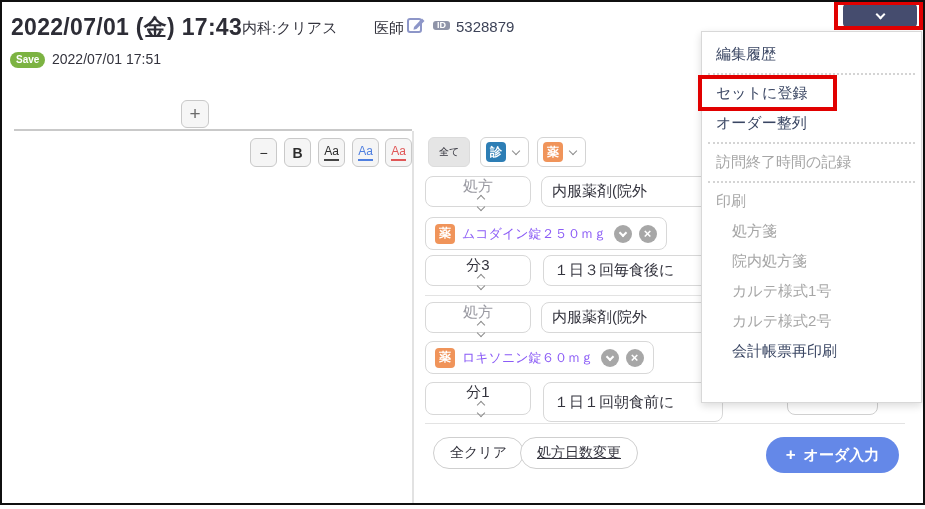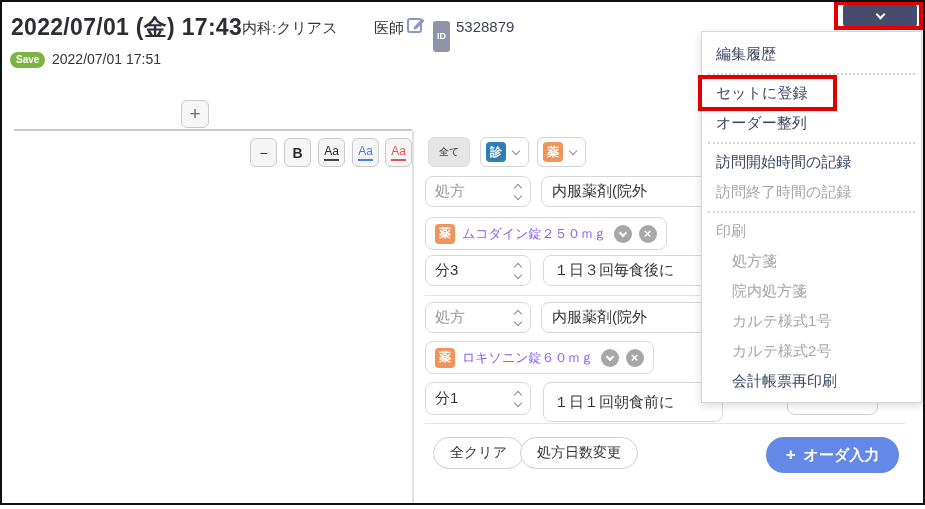--- a/index.html
+++ b/index.html
@@ -7,21 +7,21 @@
   body { font-family:"Liberation Sans","DejaVu Sans",sans-serif; }
   #screen { position:relative; width:925px; height:509px; background:#fff; overflow:hidden; }
   #frame { position:absolute; left:0; top:0; width:925px; height:505px; border:2px solid #101010; pointer-events:none; z-index:40; }
 
   
   .h-datetime { position:absolute; left:11px; top:12px; font-size:23px; font-weight:600; color:#2d2d36; letter-spacing:.3px; }
   .h-dept     { position:absolute; left:242px; top:19px; font-size:15px; color:#33333d; }
   .h-doctor   { position:absolute; left:374px; top:19px; font-size:15px; color:#33333d; }
   .h-editicon { position:absolute; left:406px; top:15px; width:20px; height:20px; }
   .h-idbadge  { position:absolute; left:433px; top:21px; background:#8f94a8; color:#fff; font-size:9px; font-weight:bold;
-                border-radius:3px; padding:11px 4px; line-height:1; }
+                border-radius:3px; padding:0 4px; line-height:1; }
   .h-idnum    { position:absolute; left:456px; top:18px; font-size:15px; color:#3d4358; }
   .save-badge { position:absolute; left:10px; top:52px; background:#7cb342; color:#fff; font-size:10px; font-weight:bold;
                 border-radius:8px; padding:3px 6px; line-height:1; }
   .save-time  { position:absolute; left:52px; top:51px; font-size:14px; color:#33333d; }
 
   
   .tabline  { position:absolute; left:14px; top:129px; width:398px; height:2px; background:#c9c9c9; }
   .tab      { position:absolute; left:22px; top:97px; width:148px; height:34px; background:#fff; border:1px solid #cfcfcf;
               border-bottom:none; border-radius:8px 8px 0 0; z-index:2; display:flex; align-items:center; padding:0 12px 0 16px; }
   .tab-label{ font-size:16px; color:#33333d; flex:1; }
@@ -43,21 +43,21 @@
   .filter-all { position:absolute; left:428px; top:137px; height:30px; padding:0 10px; background:#e5e5e5; border:1px solid #dcdcdc;
                 border-radius:6px; font-size:10px; color:#33333d; display:flex; align-items:center; }
   .filter-dd  { position:absolute; top:137px; height:30px; background:#fff; border:1px solid #d4d4d4; border-radius:6px;
                 display:flex; align-items:center; gap:7px; padding:0 8px 0 5px; }
   .badge-sq   { width:20px; height:20px; border-radius:4px; color:#fff; font-size:12px; font-weight:bold;
                 display:flex; align-items:center; justify-content:center; }
   .b-blue   { background:#2d7eb5; }
   .b-orange { background:#f0945a; }
 
   .sel   { position:absolute; height:31px; background:#fff; border:1px solid #d8d8d8; border-radius:8px;
-           display:flex; align-items:center; padding:0 9px; font-size:15px; }
+           display:flex; align-items:center; padding:0 9px; font-size:15px;flex-direction:column; }
   .sel .lbl { flex:1; }
   .txt-gray { color:#9a9aa2; }
   .txt-dark { color:#33333d; }
   .field { position:absolute; height:31px; background:#fff; border:1px solid #d8d8d8; border-radius:8px;
            display:flex; align-items:center; padding:0 10px; font-size:15px; color:#33333d; white-space:nowrap; overflow:hidden; }
 
   .chip { position:absolute; height:33px; background:#fff; border:1px solid #d8d8d8; border-radius:8px;
           display:inline-flex; align-items:center; gap:7px; padding:0 9px; }
   .chip-name { font-size:13px; color:#8b5cf6; white-space:nowrap; }
   .circle-btn { width:18px; height:18px; border-radius:50%; background:#a7a7a7; display:flex; align-items:center; justify-content:center;
@@ -209,39 +209,38 @@
   <div class="field" style="left:543px; top:382px; width:180px; height:40px;">
     <span>１日１回朝食前に</span>
   </div>
   <div class="days-box"></div>
 
   <div class="hline" style="top:423px;"></div>
 
   <div class="pill" style="left:433px;">
       <span>全クリア</span>
     </div>
-  <div class="pill" style="left:520px;">
+  <div class="pill" style="left:520px;text-decoration:underline;">
       <span>処方日数変更</span>
     </div>
   <div class="order-btn">
     <span class="plus">+</span>
     <span>オーダ入力</span>
   </div>
 
   <div class="navy-btn">
     <span class="chev-w"></span>
   </div>
 
   <div class="menu">
     <div class="m-item">編集履歴</div>
     <div class="m-sep"></div>
     <div class="m-item">セットに登録</div>
     <div class="m-item">オーダー整列</div>
     <div class="m-sep"></div>
-    <div class="m-item">訪問開始時間の記録</div>
     <div class="m-item disabled">訪問終了時間の記録</div>
     <div class="m-sep"></div>
     <div class="m-item disabled">印刷</div>
     <div class="m-item disabled indent">処方箋</div>
     <div class="m-item disabled indent">院内処方箋</div>
     <div class="m-item disabled indent">カルテ様式1号</div>
     <div class="m-item disabled indent">カルテ様式2号</div>
     <div class="m-item indent">会計帳票再印刷</div>
   </div>
 

